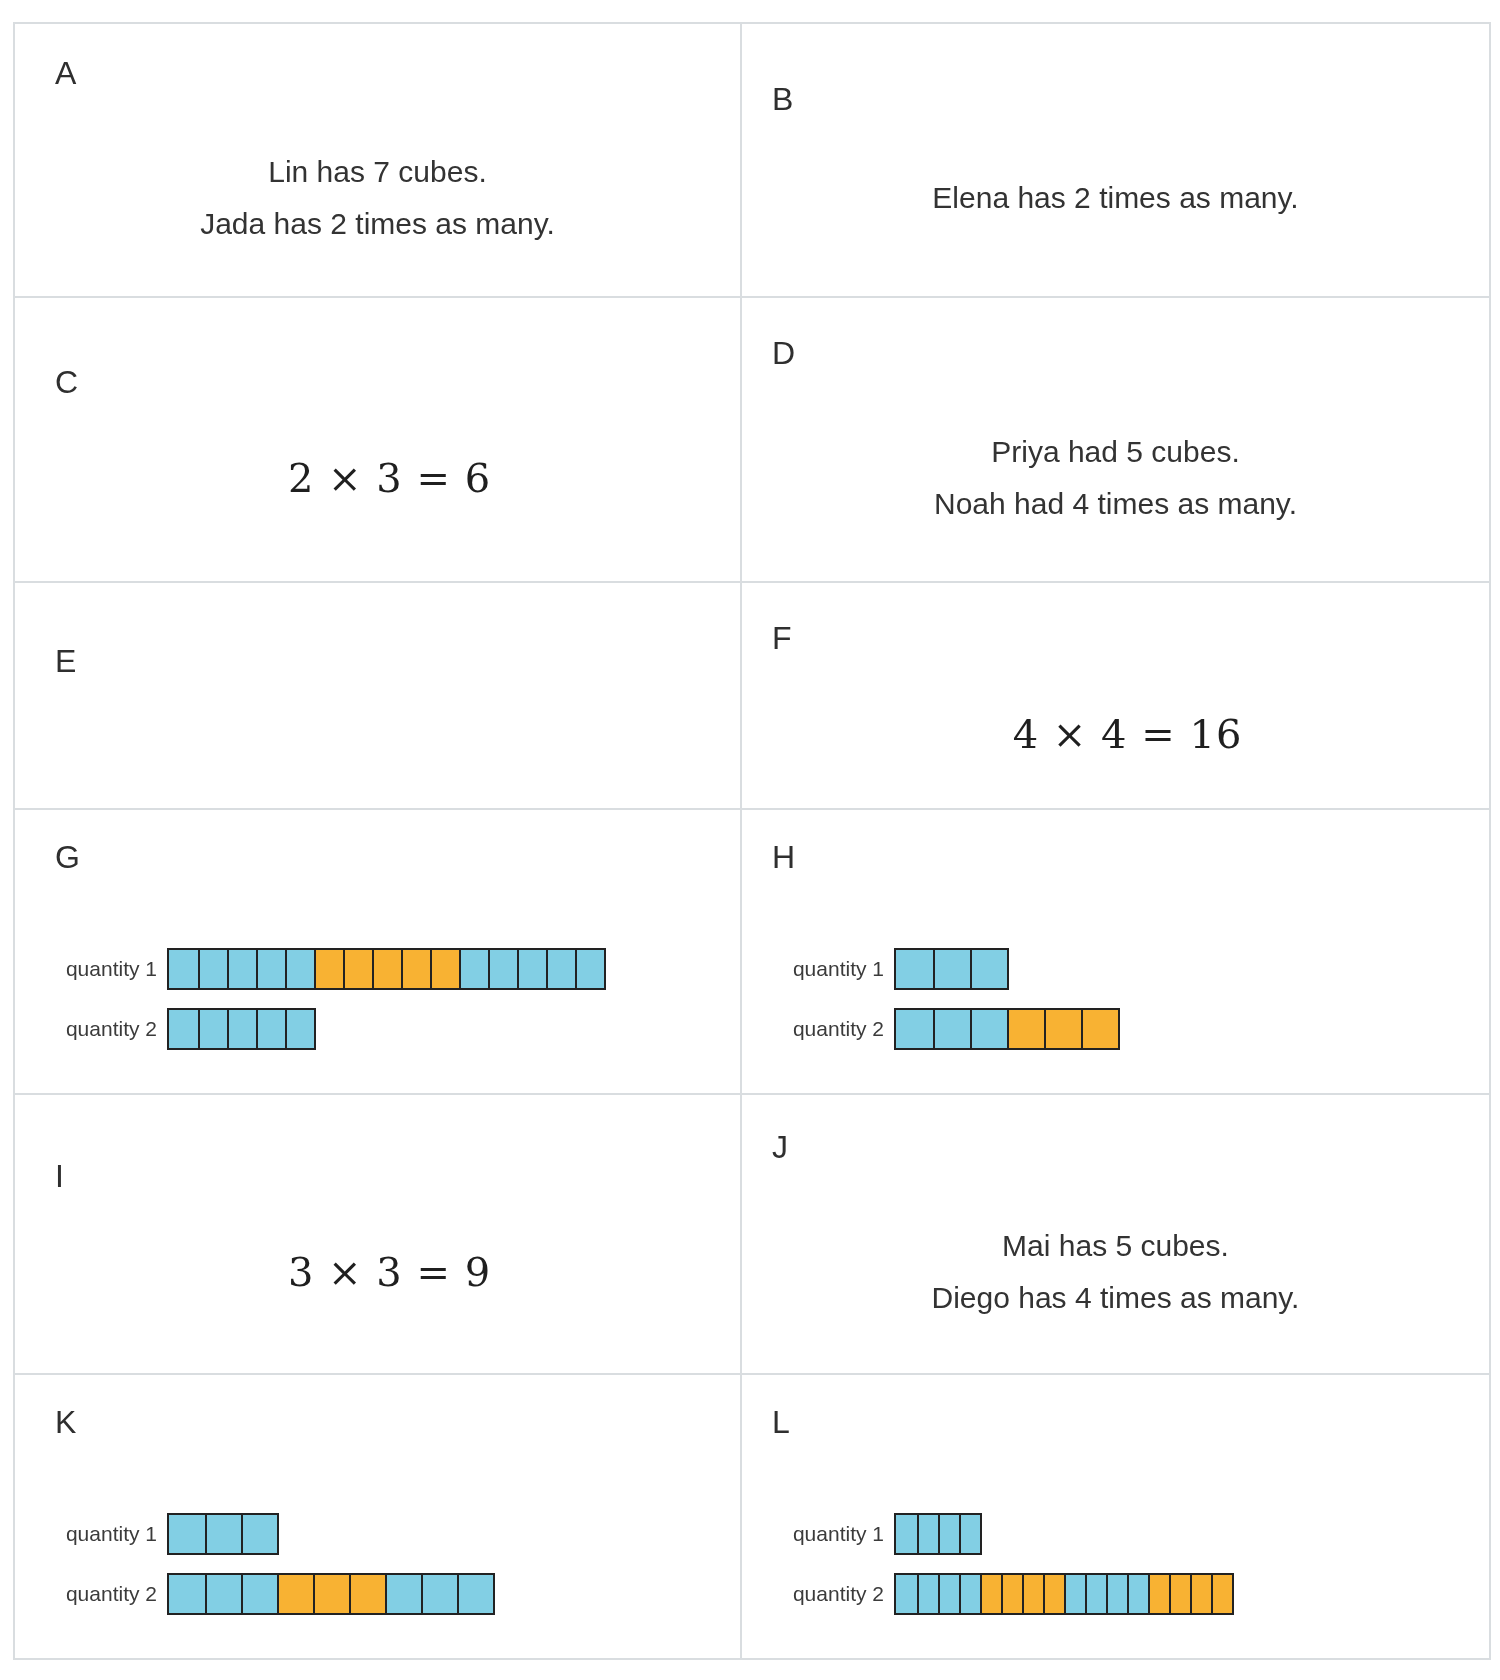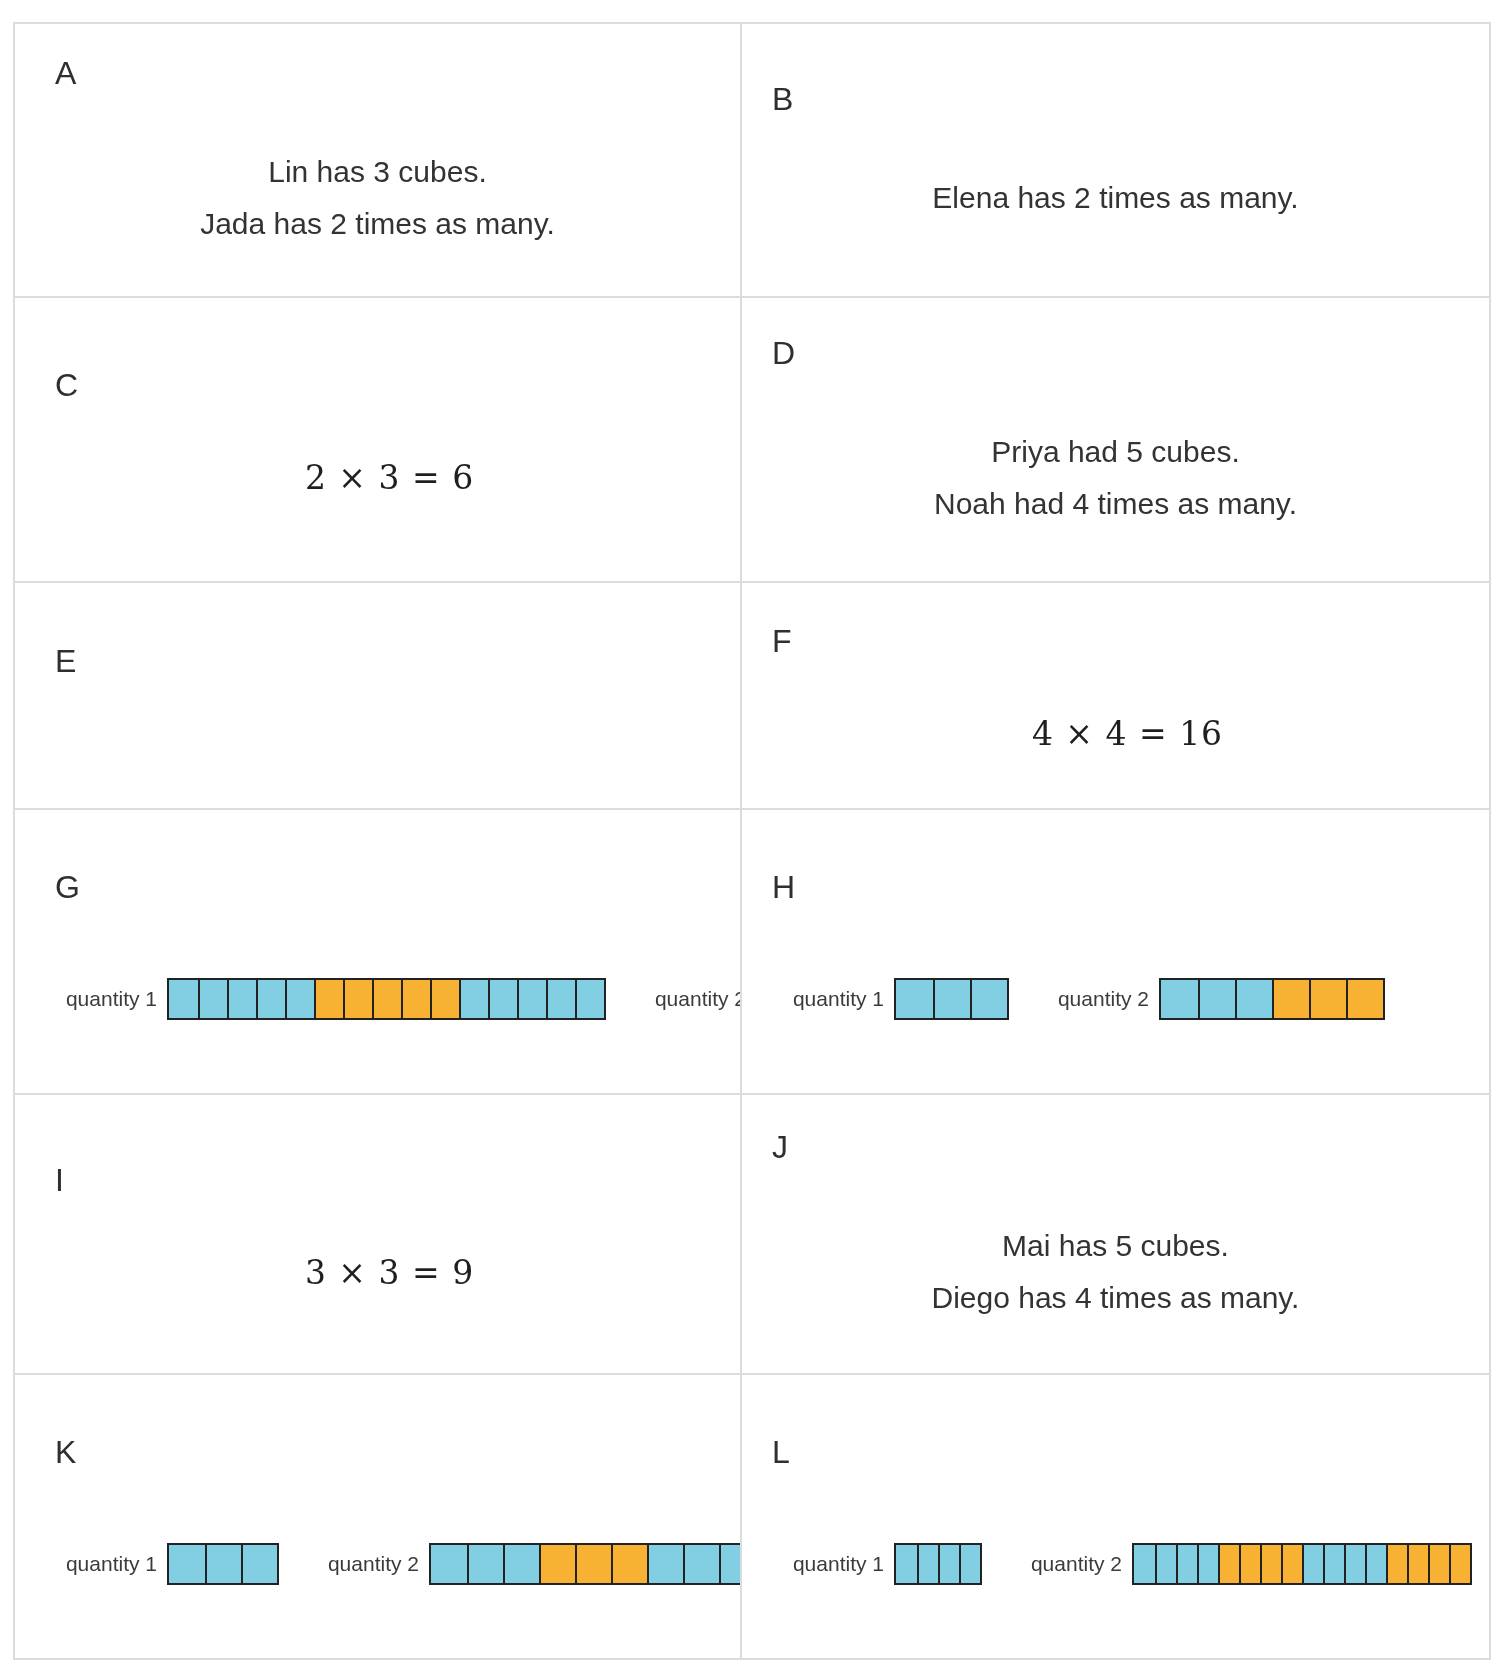--- a/index.html
+++ b/index.html
@@ -36,41 +36,41 @@
   }
   .rcol .letter{margin-left:30px;}
   .gap{height:56px;flex:0 0 auto;}
   .gap-lg{height:74px;flex:0 0 auto;}
   .sentences{
     text-align:center;font-size:30px;line-height:52px;color:var(--ink);
   }
   .equation{
     text-align:center;
     font-family:"DejaVu Serif","Liberation Serif",serif;
-    font-size:33px;letter-spacing:1px;color:#1f1f1f;padding-left:24px;
-  }
-  .diagram{display:flex;flex-direction:row;gap:18px;padding-left:20px;}
+    font-size:40px;letter-spacing:1px;color:#1f1f1f;padding-left:24px;
+  }
+  .diagram{display:flex;flex-direction:column;gap:18px;padding-left:20px;}
   .drow{display:flex;align-items:center;}
   .dlabel{
     width:122px;flex:0 0 auto;text-align:right;margin-right:10px;
     font-size:21px;color:#3b3b3b;white-space:nowrap;
   }
   .strip{display:flex;border:2px solid var(--cube-border);}
   .cube{height:38px;flex:0 0 auto;border-left:2px solid var(--cube-border);}
   .cube:first-child{border-left:none;}
 </style>
 </head>
 <body>
 
 <div class="grid">
     <div class="cell">
       <div class="letter">A</div>
       <div class="gap"></div>
       <div class="sentences">
-        <div>Lin has 3 cubes.</div>
+        <div>Lin has 7 cubes.</div>
         <div>Jada has 2 times as many.</div>
       </div>
     </div>
     <div class="cell rcol">
       <div class="letter">B</div>
       <div class="gap"></div>
       <div class="sentences">
         <div>Elena has 2 times as many.</div>
       </div>
     </div>

